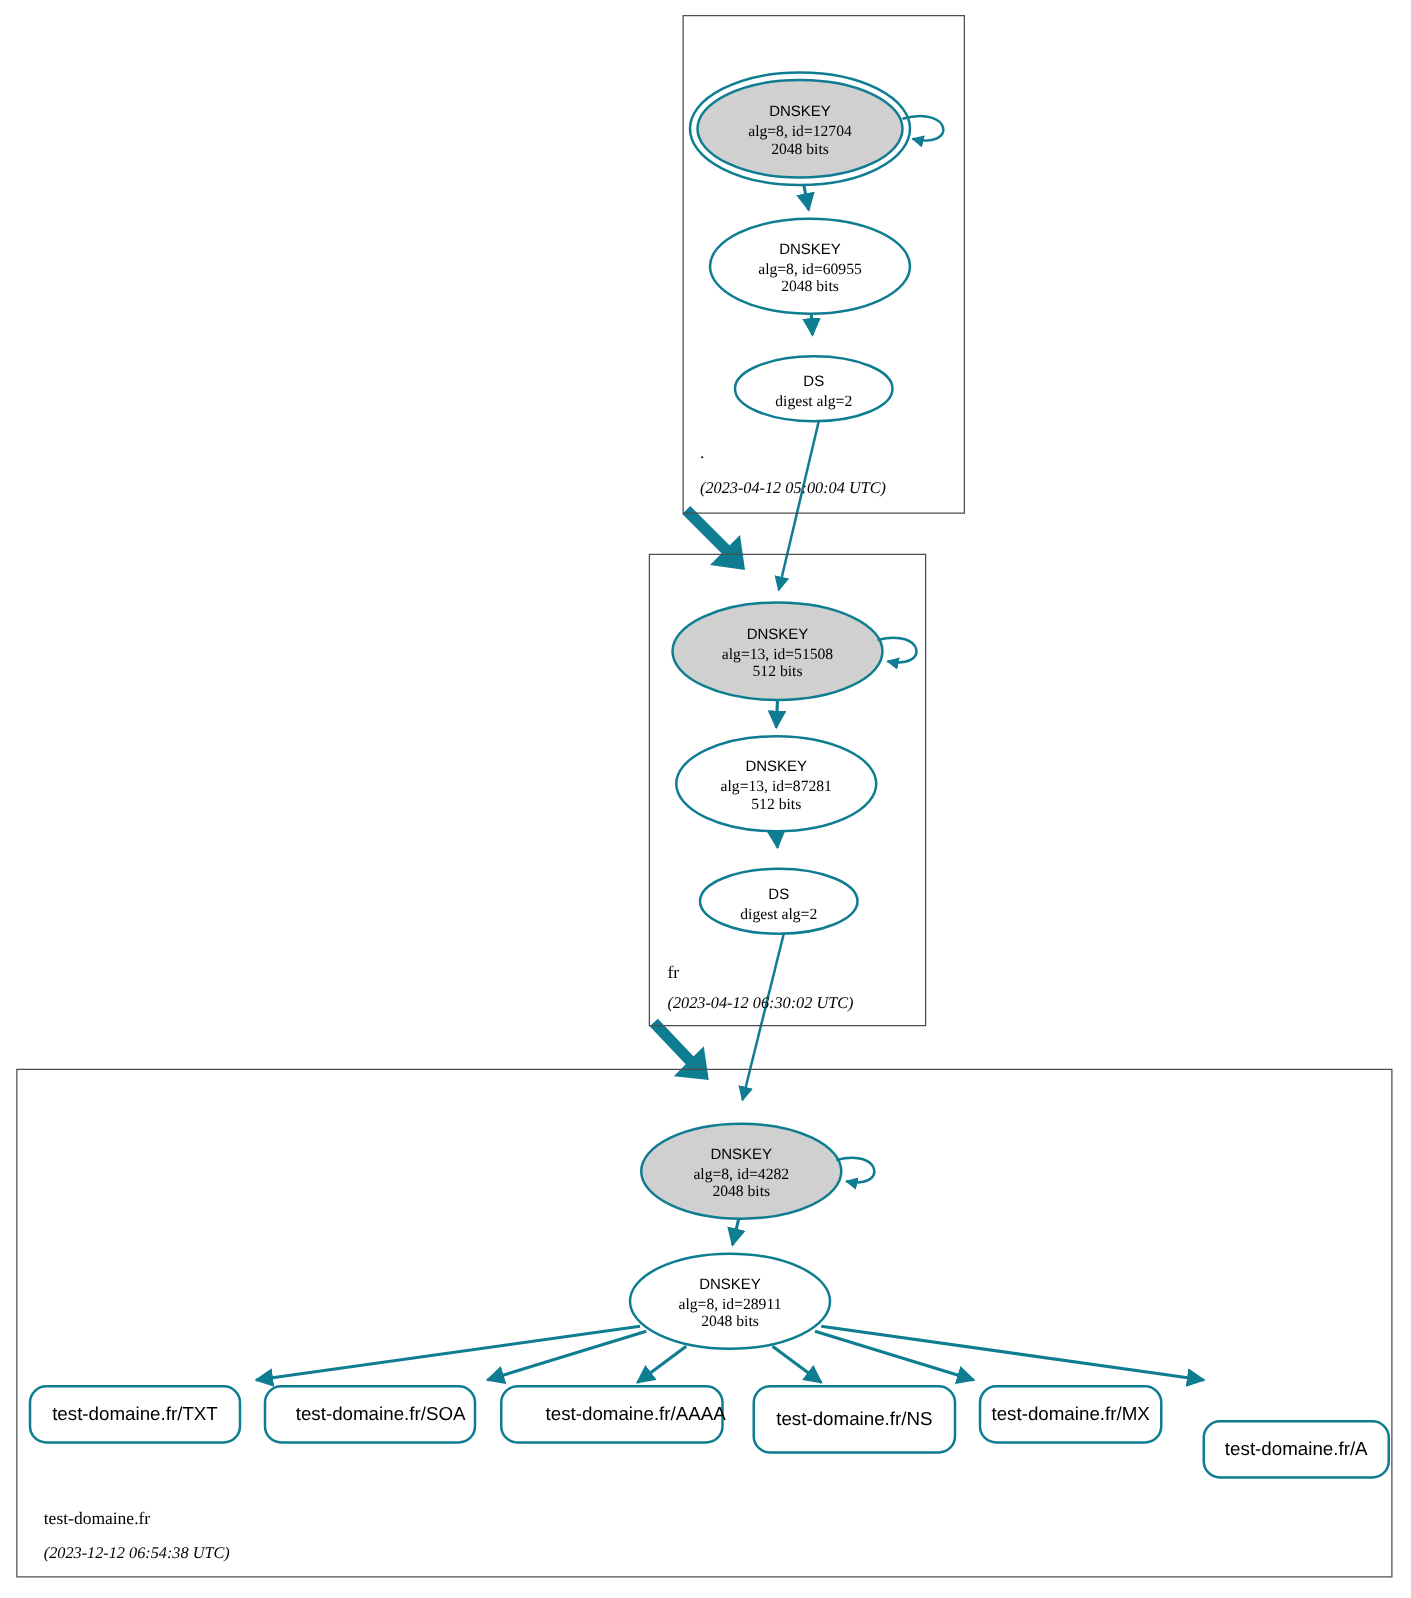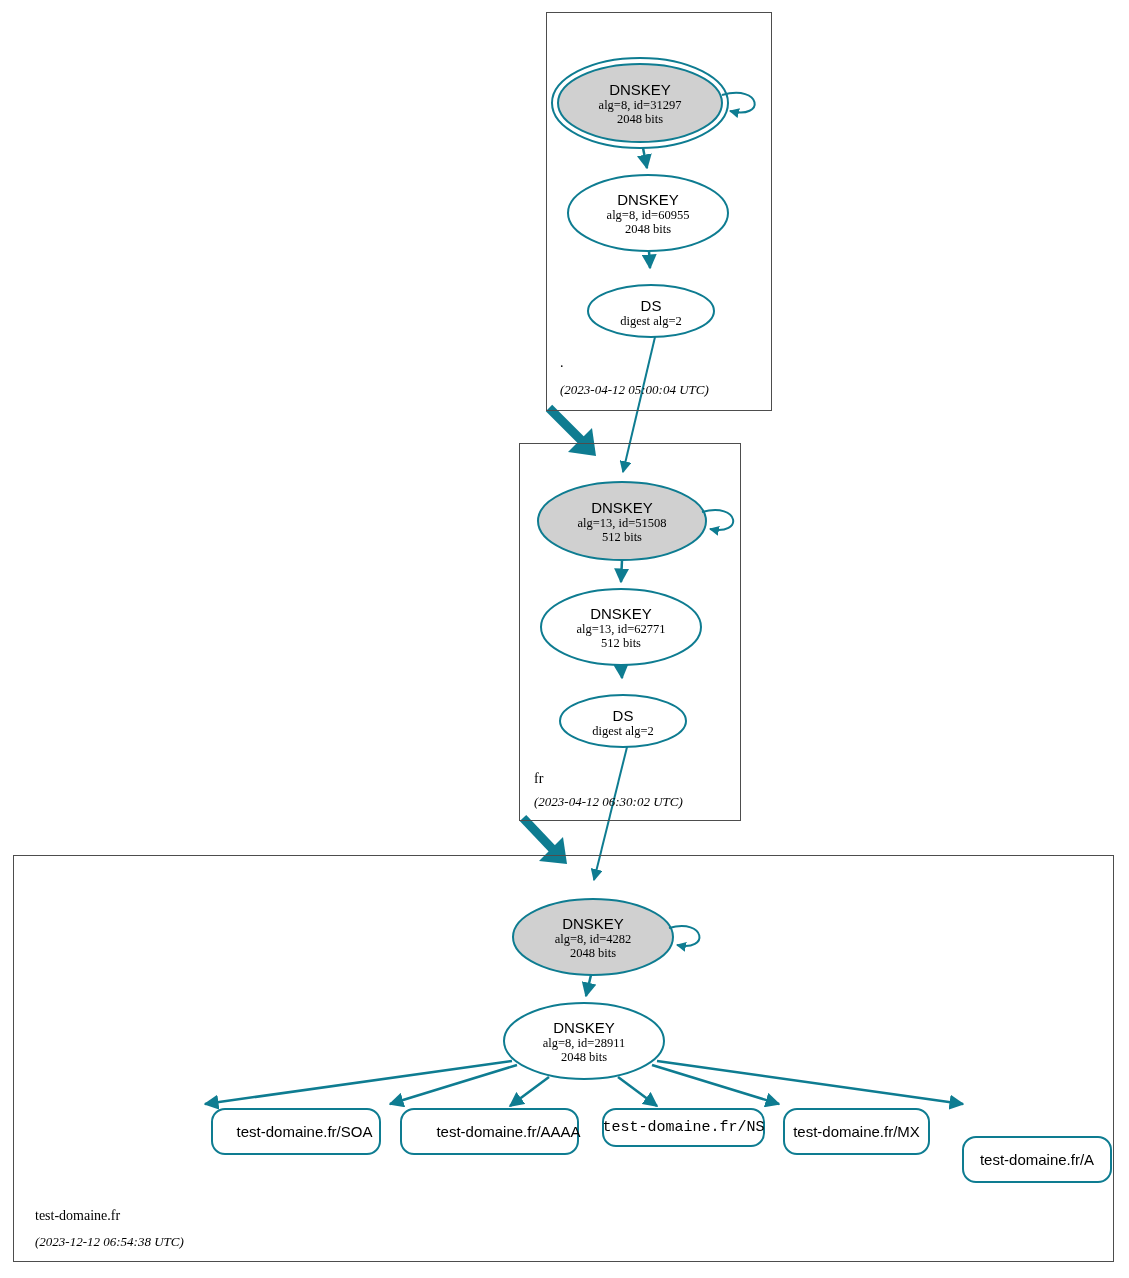--- a/index.html
+++ b/index.html
@@ -10,21 +10,21 @@
 
   .zone-box{position:absolute;border:1px solid #4d4d4d;background:transparent;
             box-sizing:border-box;}
   .zone-label{position:absolute;font-family:"Liberation Serif", serif;
               color:#000;white-space:nowrap;}
   .zone-name{font-size:14px;}
   .zone-time{font-size:13px;font-style:italic;}
 
   .node-label{position:absolute;text-align:center;white-space:nowrap;
               pointer-events:none;}
-  .nl-title{font-family:"Liberation Sans", sans-serif;font-size:15px;color:#000;
+  .nl-title{font-family:"Liberation Sans", sans-serif;font-size:12px;color:#000;
             line-height:17px;}
   .nl-sub{font-family:"Liberation Serif", serif;font-size:12.5px;color:#000;
           line-height:14px;}
 
   .rrset{position:absolute;box-sizing:border-box;border:2px solid #0e7c91;
          border-radius:14px;background:#ffffff;display:flex;align-items:center;
          justify-content:center;font-family:"Liberation Sans", sans-serif;
          font-size:15px;color:#000;white-space:nowrap;}
 </style>
 </head>
@@ -120,21 +120,21 @@
   <div class="zone-box" style="left:519px;top:443px;width:222px;height:378px;"></div>
   <div class="zone-label zone-name" style="left:534px;top:771px;">fr</div>
   <div class="zone-label zone-time" style="left:534px;top:794px;">(2023-04-12 06:30:02 UTC)</div>
 
   <div class="zone-box" style="left:13px;top:855px;width:1101px;height:407px;"></div>
   <div class="zone-label zone-name" style="left:35px;top:1208px;">test-domaine.fr</div>
   <div class="zone-label zone-time" style="left:35px;top:1234px;">(2023-12-12 06:54:38 UTC)</div>
 
   <div class="node-label" style="left:560px;top:81px;width:160px;">
     <div class="nl-title">DNSKEY</div>
-    <div class="nl-sub">alg=8, id=31297</div>
+    <div class="nl-sub">alg=8, id=12704</div>
     <div class="nl-sub">2048 bits</div>
   </div>
 
   <div class="node-label" style="left:568px;top:191px;width:160px;">
     <div class="nl-title">DNSKEY</div>
     <div class="nl-sub">alg=8, id=60955</div>
     <div class="nl-sub">2048 bits</div>
   </div>
 
   <div class="node-label" style="left:571px;top:297px;width:160px;">
@@ -143,40 +143,41 @@
   </div>
 
   <div class="node-label" style="left:542px;top:499px;width:160px;">
     <div class="nl-title">DNSKEY</div>
     <div class="nl-sub">alg=13, id=51508</div>
     <div class="nl-sub">512 bits</div>
   </div>
 
   <div class="node-label" style="left:541px;top:605px;width:160px;">
     <div class="nl-title">DNSKEY</div>
-    <div class="nl-sub">alg=13, id=62771</div>
+    <div class="nl-sub">alg=13, id=87281</div>
     <div class="nl-sub">512 bits</div>
   </div>
 
   <div class="node-label" style="left:543px;top:707px;width:160px;">
     <div class="nl-title">DS</div>
     <div class="nl-sub">digest alg=2</div>
   </div>
 
   <div class="node-label" style="left:513px;top:915px;width:160px;">
     <div class="nl-title">DNSKEY</div>
     <div class="nl-sub">alg=8, id=4282</div>
     <div class="nl-sub">2048 bits</div>
   </div>
 
   <div class="node-label" style="left:504px;top:1019px;width:160px;">
     <div class="nl-title">DNSKEY</div>
     <div class="nl-sub">alg=8, id=28911</div>
     <div class="nl-sub">2048 bits</div>
   </div>
 
+  <div class="rrset" style="left:23px;top:1108px;width:170px;height:47px;">test-domaine.fr/TXT</div>
   <div class="rrset" style="left:211px;top:1108px;width:170px;height:47px;padding-left:17px;">test-domaine.fr/SOA</div>
   <div class="rrset" style="left:400px;top:1108px;width:179px;height:47px;padding-left:38px;">test-domaine.fr/AAAA</div>
-  <div class="rrset" style="left:602px;top:1108px;width:163px;height:39px;font-family:Liberation Mono, monospace;">test-domaine.fr/NS</div>
+  <div class="rrset" style="left:602px;top:1108px;width:163px;height:55px;">test-domaine.fr/NS</div>
   <div class="rrset" style="left:783px;top:1108px;width:147px;height:47px;">test-domaine.fr/MX</div>
   <div class="rrset" style="left:962px;top:1108px;width:150px;height:47px;margin-top:28px;">test-domaine.fr/A</div>
 
 </div>
 
 </body></html>

